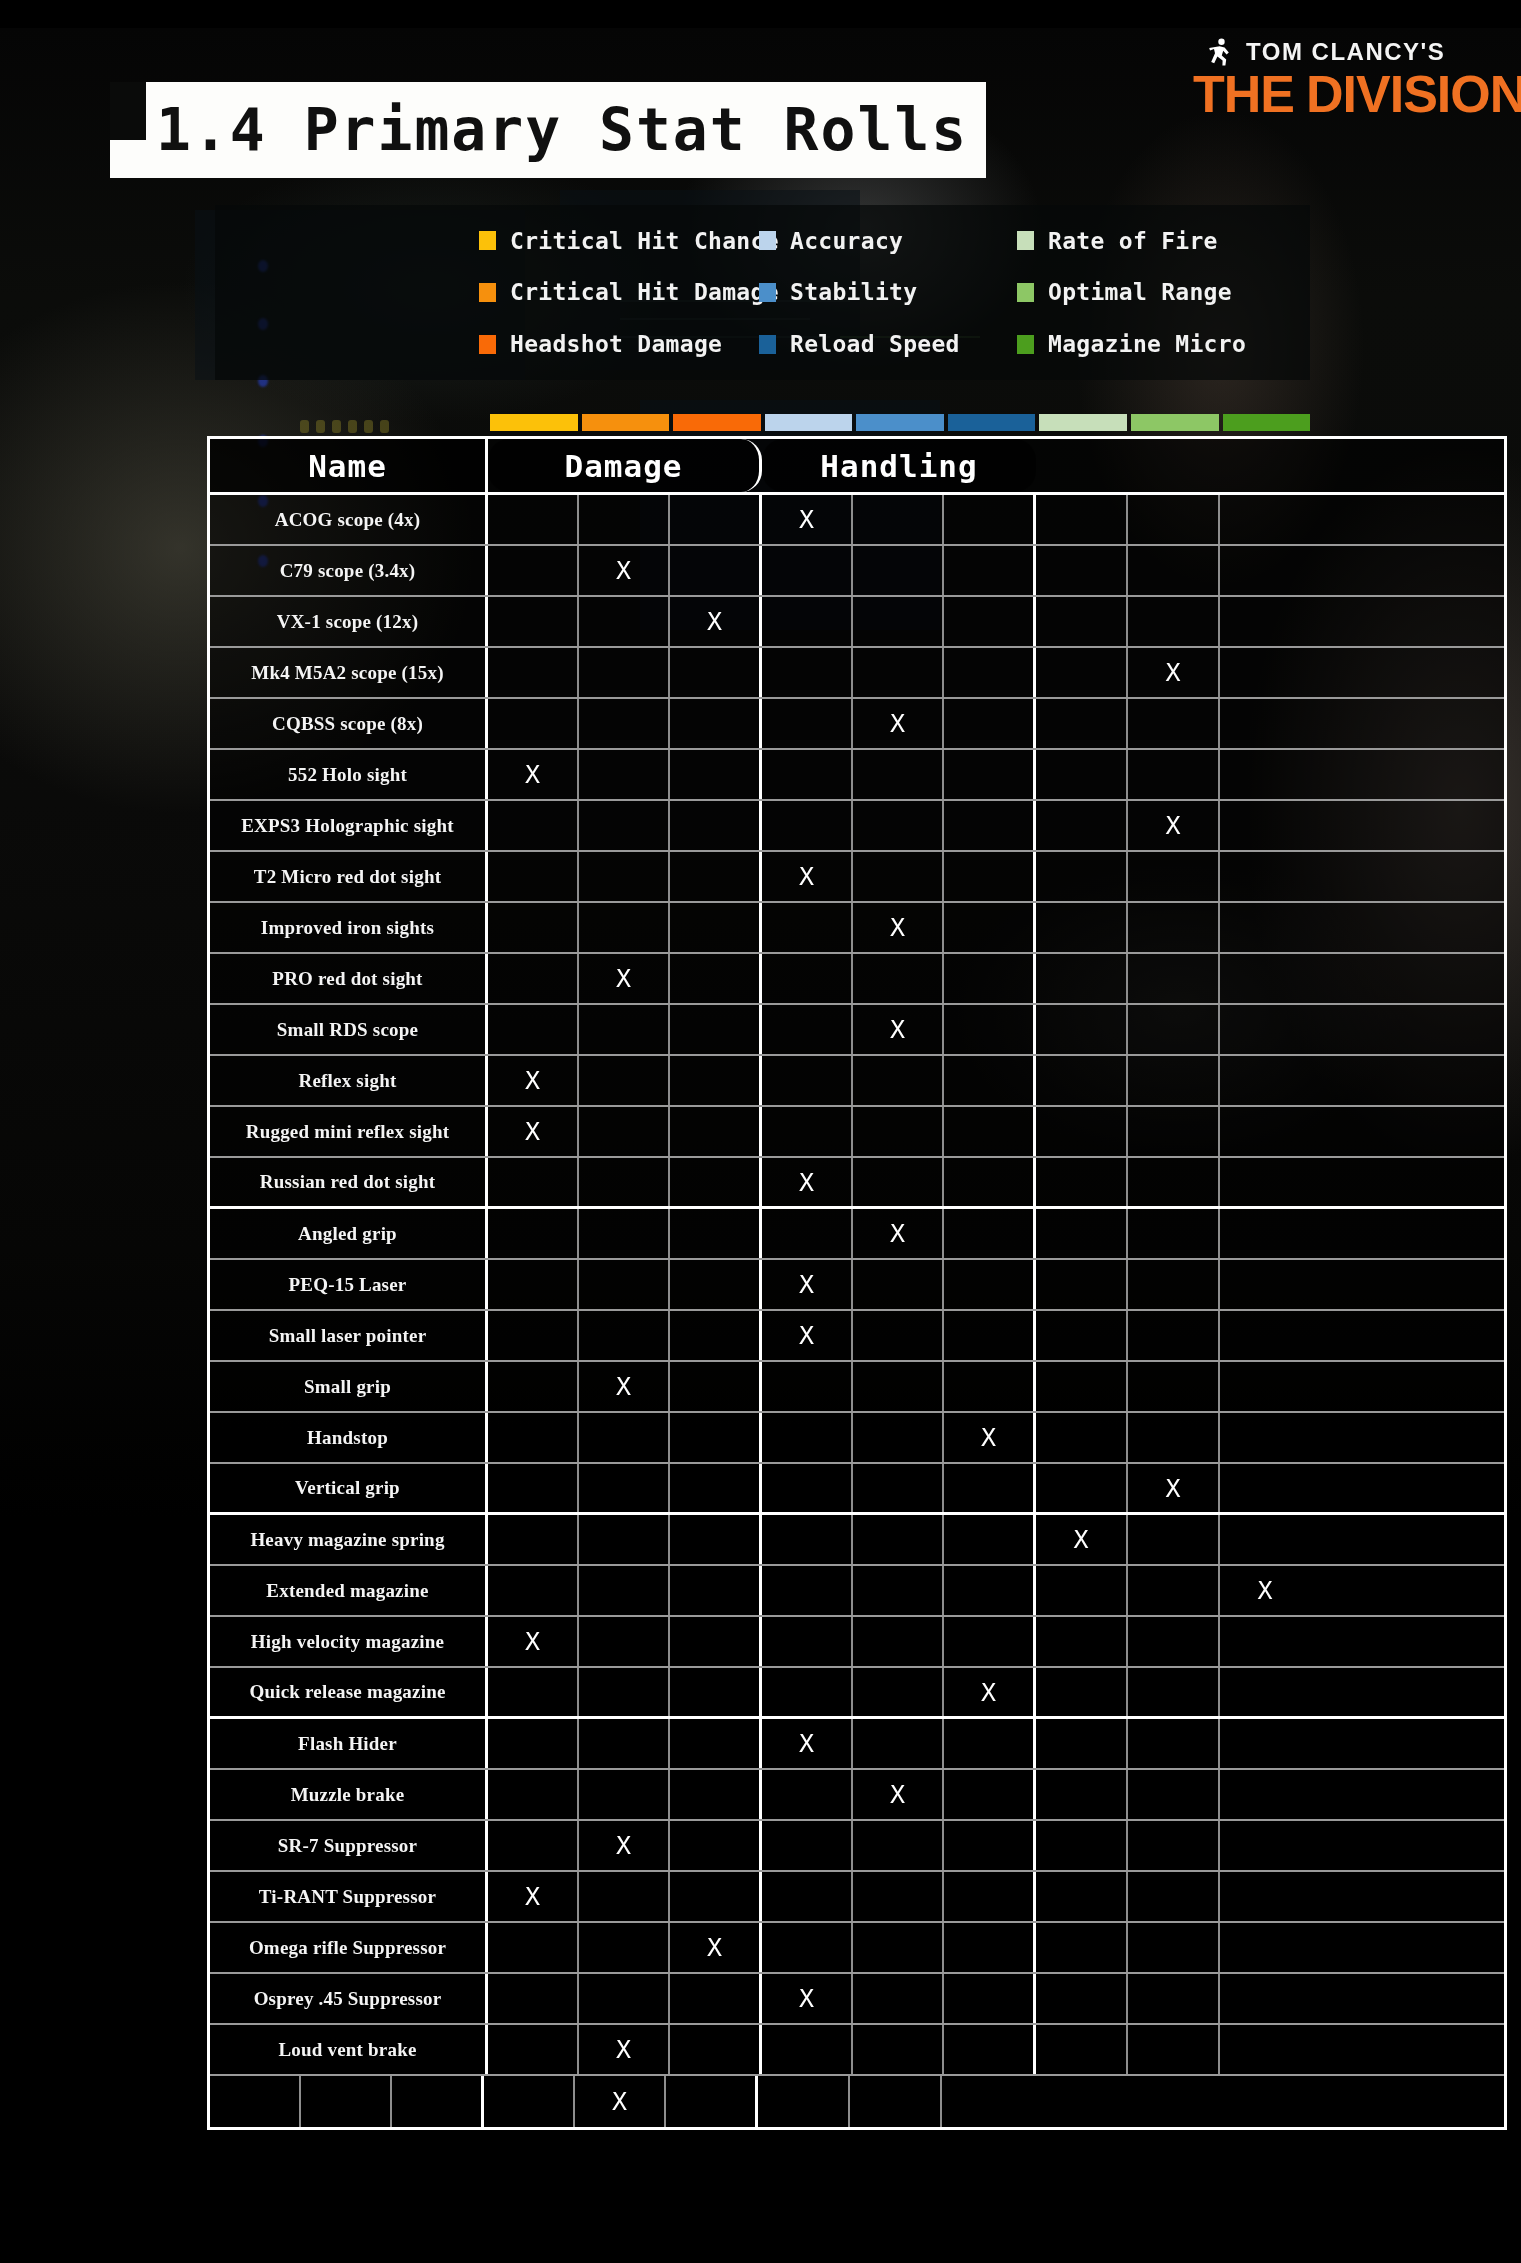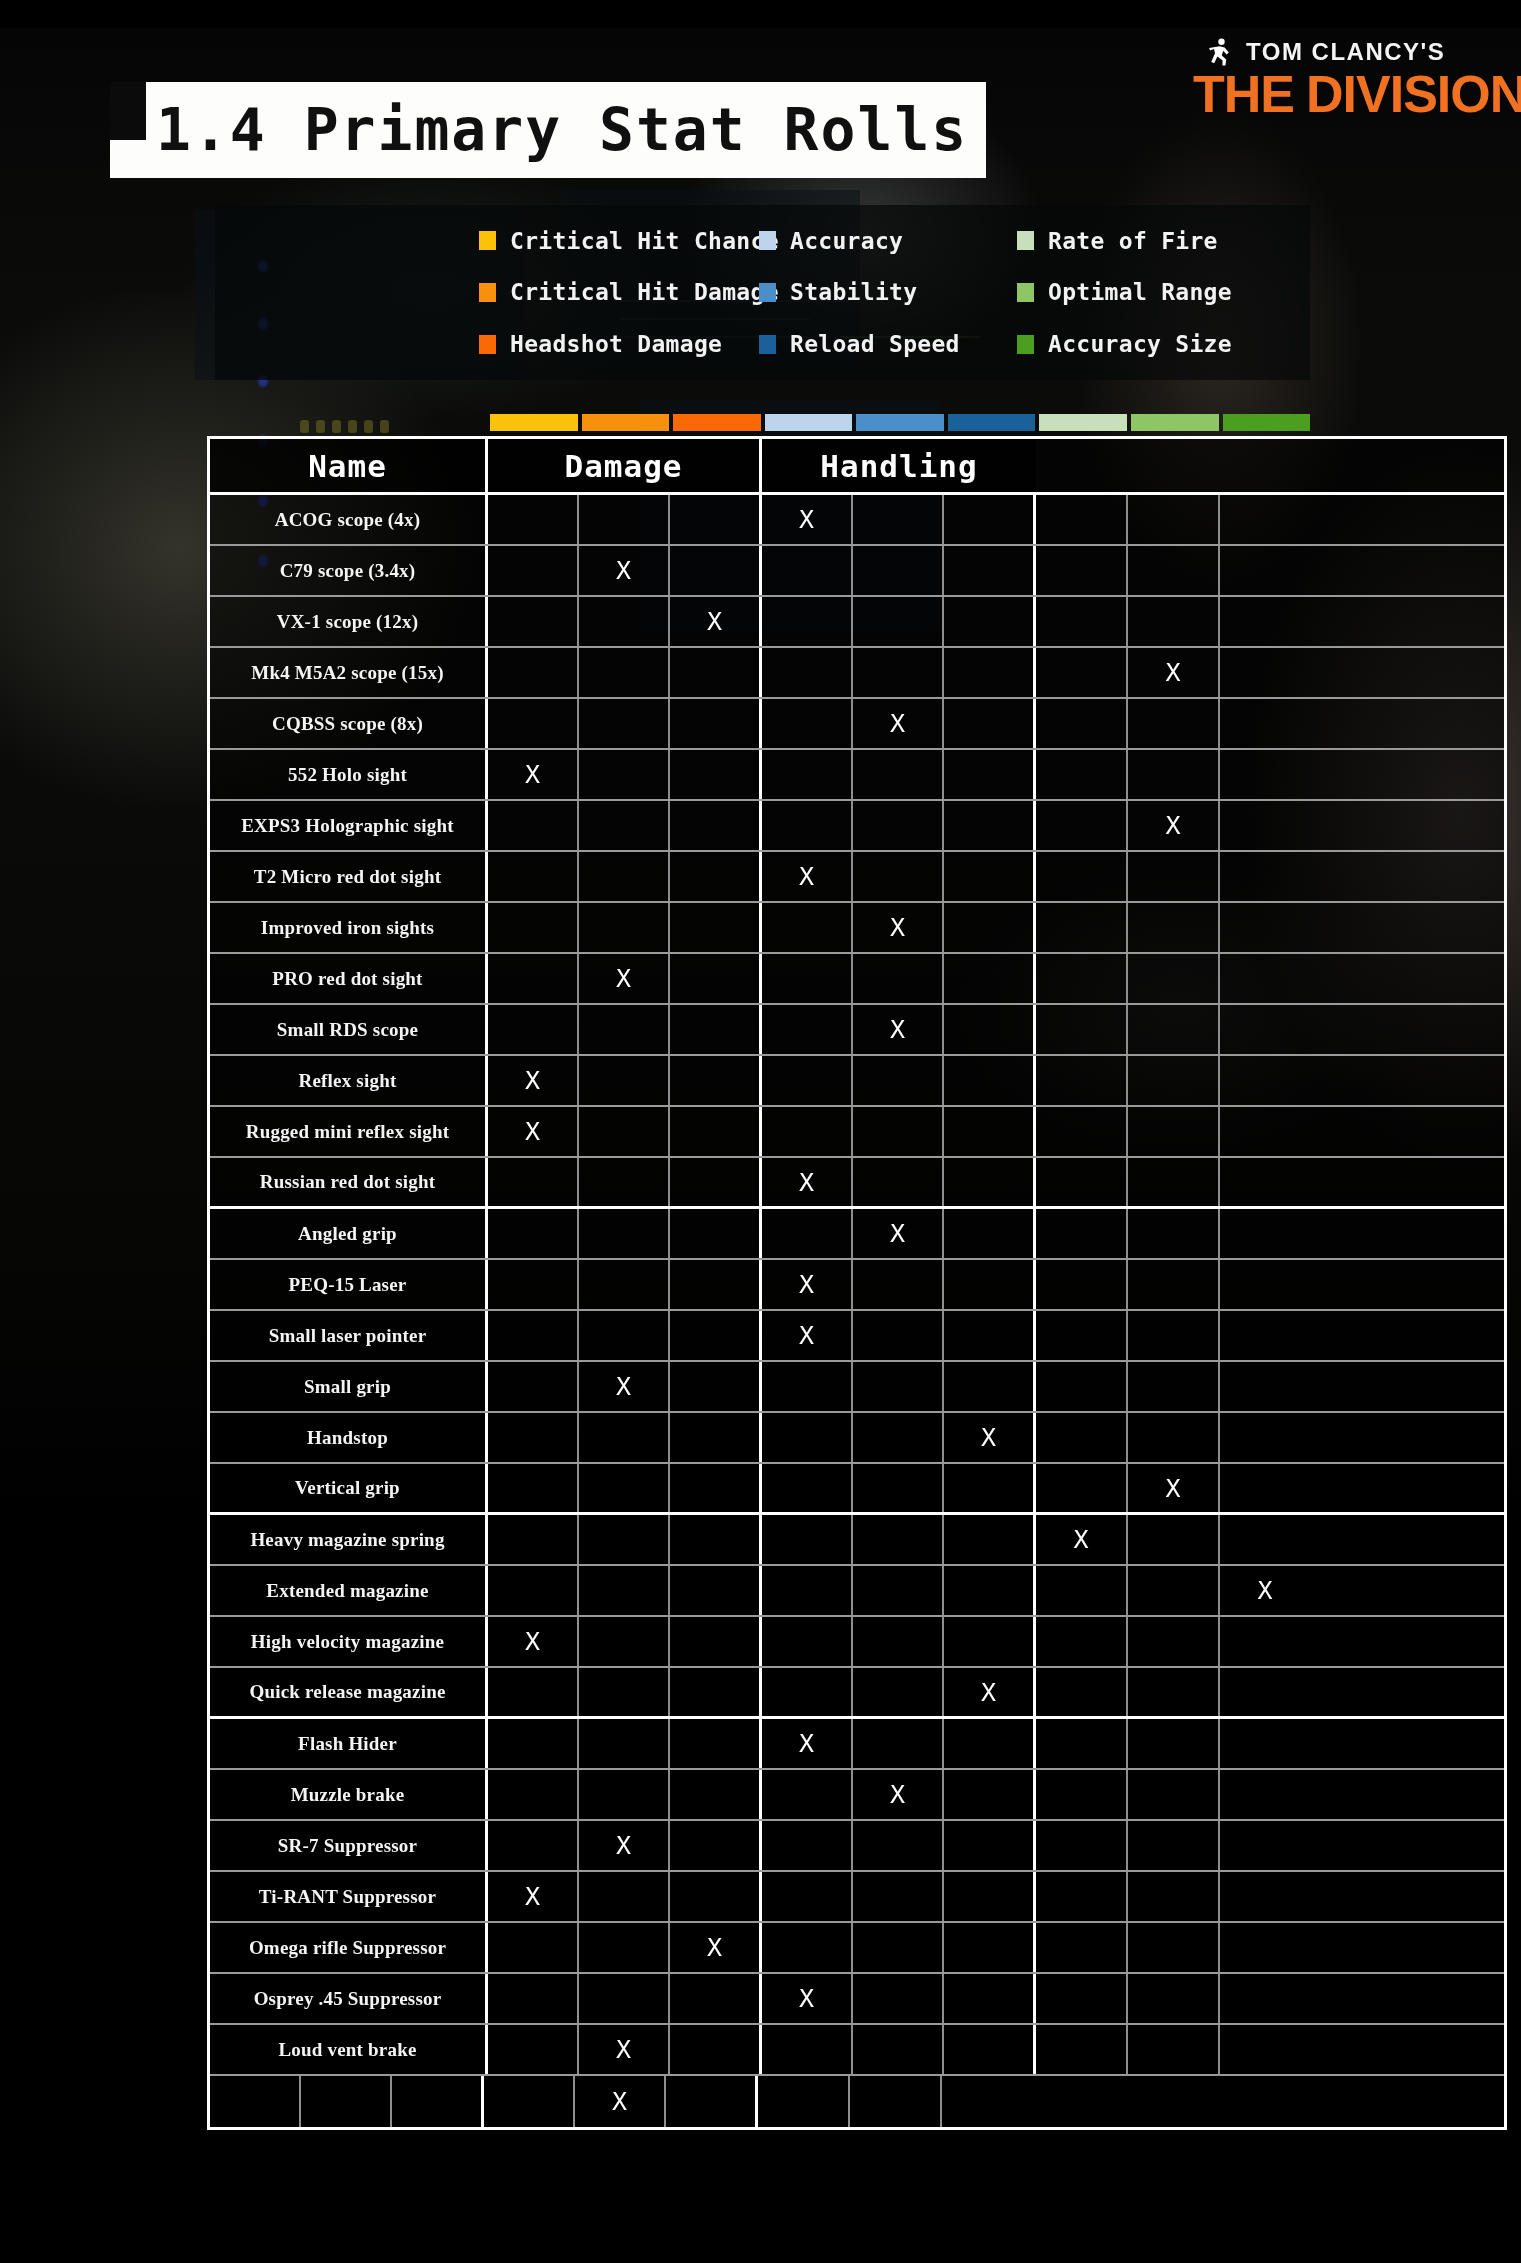--- a/index.html
+++ b/index.html
@@ -119,21 +119,21 @@
     font-family: "DejaVu Sans Mono", "Liberation Mono", monospace;
     font-size: 31px; font-weight: 700; color: #ffffff;
     letter-spacing: 1px;
     background: rgba(0,0,0,0.62);
     border-right: 3px solid #ffffff;
   }
   #thead .hcell:last-child { border-right: none; }
   #thead { border-bottom: 3px solid #ffffff; }
 
   .c-name { width: 278px; flex: 0 0 278px; }
-  .c-grp  { width: 274px; flex: 0 0 274px; }
+  .c-grp  { width: 274px; flex: 0 0 274px; border-radius: 21px; }
 
   
   .brow { height: 51px; border-bottom: 2px solid #9a9a9a; }
   .brow.last { border-bottom: none; }
   .brow.group-end { border-bottom: 3px solid #ffffff; }
   .brow .namecell {
     width: 278px; flex: 0 0 278px;
     display: flex; align-items: center; justify-content: center;
     border-right: 3px solid #ffffff;
     font-family: Liberation Serif, serif;
@@ -232,21 +232,21 @@
     <div class="legend-item">
       <span class="swatch" style="background: rgb(249, 106, 7);"></span>
       <span class="legend-label">Headshot Damage</span>
     </div>
     <div class="legend-item">
       <span class="swatch" style="background: rgb(26, 97, 153);"></span>
       <span class="legend-label">Reload Speed</span>
     </div>
     <div class="legend-item">
       <span class="swatch" style="background: rgb(76, 158, 30);"></span>
-      <span class="legend-label">Accuracy Size</span>
+      <span class="legend-label">Magazine Micro</span>
     </div>
   </div>
 
 <div id="colorbar">
     <div title="Critical Hit Chance" style="background: rgb(252, 193, 9);"></div>
     <div title="Critical Hit Damage" style="background: rgb(246, 144, 13);"></div>
     <div title="Headshot Damage" style="background: rgb(249, 106, 7);"></div>
     <div title="Accuracy" style="background: rgb(188, 212, 236);"></div>
     <div title="Stability" style="background: rgb(75, 143, 202);"></div>
     <div title="Reload Speed" style="background: rgb(26, 97, 153);"></div>

